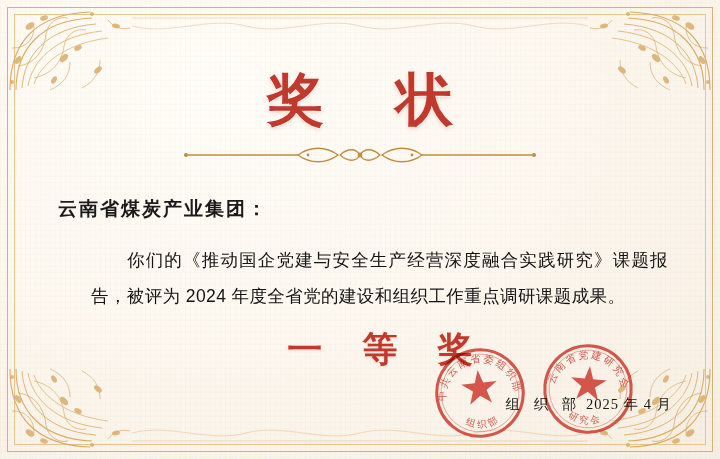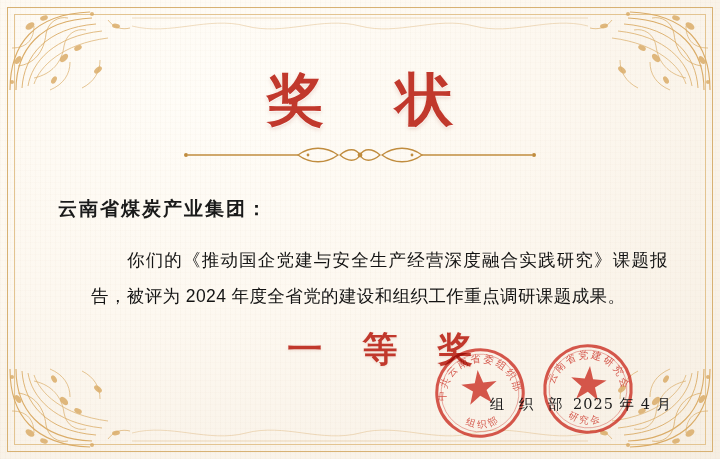--- a/index.html
+++ b/index.html
@@ -157,21 +157,21 @@
     bottom: 42px;
     text-align: right;
     font-family: "DejaVu Serif", "Liberation Serif", serif;
     font-size: 14.5px;
     color: #1a1a1a;
     line-height: 26px;
     letter-spacing: 1px;
     z-index: 6;
   }
   .sig-row-1 span { margin-left: 24px; }
-  .sig-row-2 { letter-spacing: 1px; }
+  .sig-row-2 { letter-spacing: 1px; font-family: Liberation Serif, serif; }
   .sig-row-2 .dept { letter-spacing: 5px; }
 
   
   .seal {
     position: absolute;
     border-radius: 50%;
     z-index: 7;
     mix-blend-mode: multiply;
     opacity: 0.82;
   }

